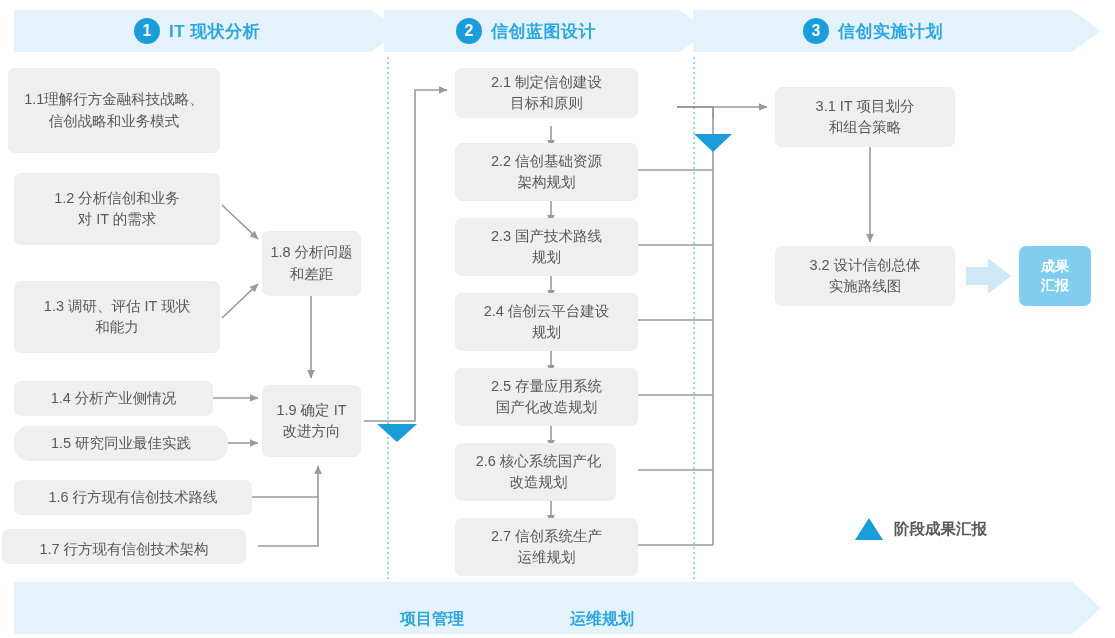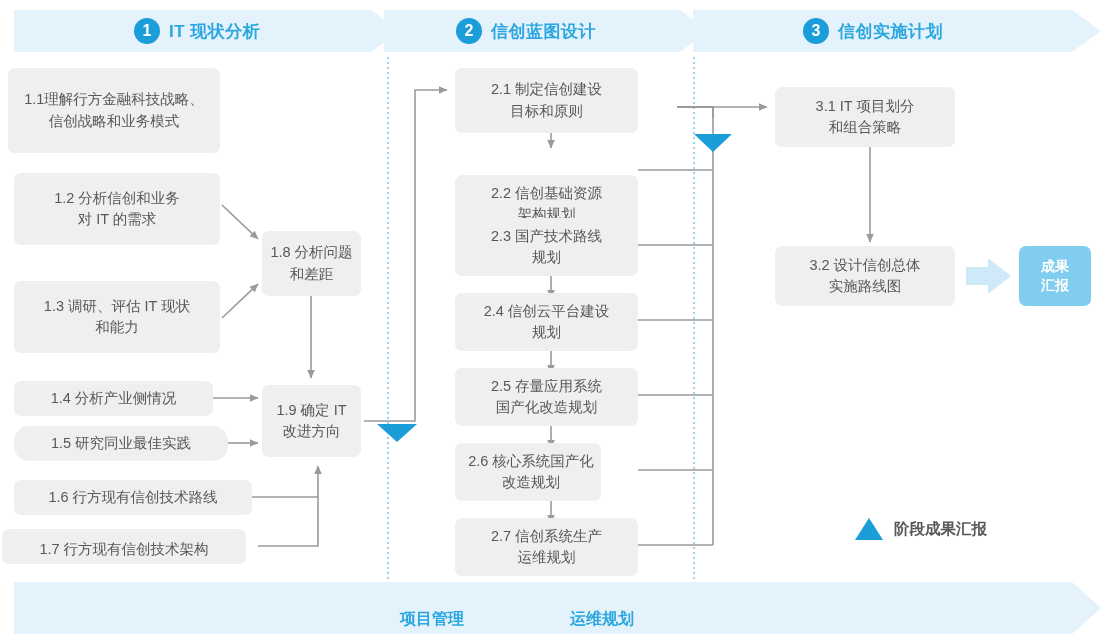--- a/index.html
+++ b/index.html
@@ -205,41 +205,41 @@
 
   <div class="box" style="left:262px;top:231px;width:99px;height:65px;">
     <span>1.8 分析问题
 和差距</span>
   </div>
   <div class="box" style="left:262px;top:385px;width:99px;height:72px;">
     <span>1.9 确定 IT
 改进方向</span>
   </div>
 
-  <div class="box" style="left:455px;top:68px;width:183px;height:65px;">
+  <div class="box" style="left:455px;top:68px;width:183px;height:50px;">
     <span>2.1 制定信创建设
 目标和原则</span>
   </div>
-  <div class="box" style="left:455px;top:143px;width:183px;height:58px;margin-top:32px;">
+  <div class="box" style="left:455px;top:143px;width:183px;height:58px;">
     <span>2.2 信创基础资源
 架构规划</span>
   </div>
   <div class="box" style="left:455px;top:218px;width:183px;height:58px;">
     <span>2.3 国产技术路线
 规划</span>
   </div>
   <div class="box" style="left:455px;top:293px;width:183px;height:58px;">
     <span>2.4 信创云平台建设
 规划</span>
   </div>
   <div class="box" style="left:455px;top:368px;width:183px;height:58px;">
     <span>2.5 存量应用系统
 国产化改造规划</span>
   </div>
-  <div class="box" style="left:455px;top:443px;width:146px;height:58px;padding-left:12px;">
+  <div class="box" style="left:455px;top:443px;width:161px;height:58px;padding-left:12px;">
     <span>2.6 核心系统国产化
 改造规划</span>
   </div>
   <div class="box" style="left:455px;top:518px;width:183px;height:58px;">
     <span>2.7 信创系统生产
 运维规划</span>
   </div>
 
   <div class="box" style="left:775px;top:70px;width:180px;height:60px;margin-top:17px;">
     <span>3.1 IT 项目划分

